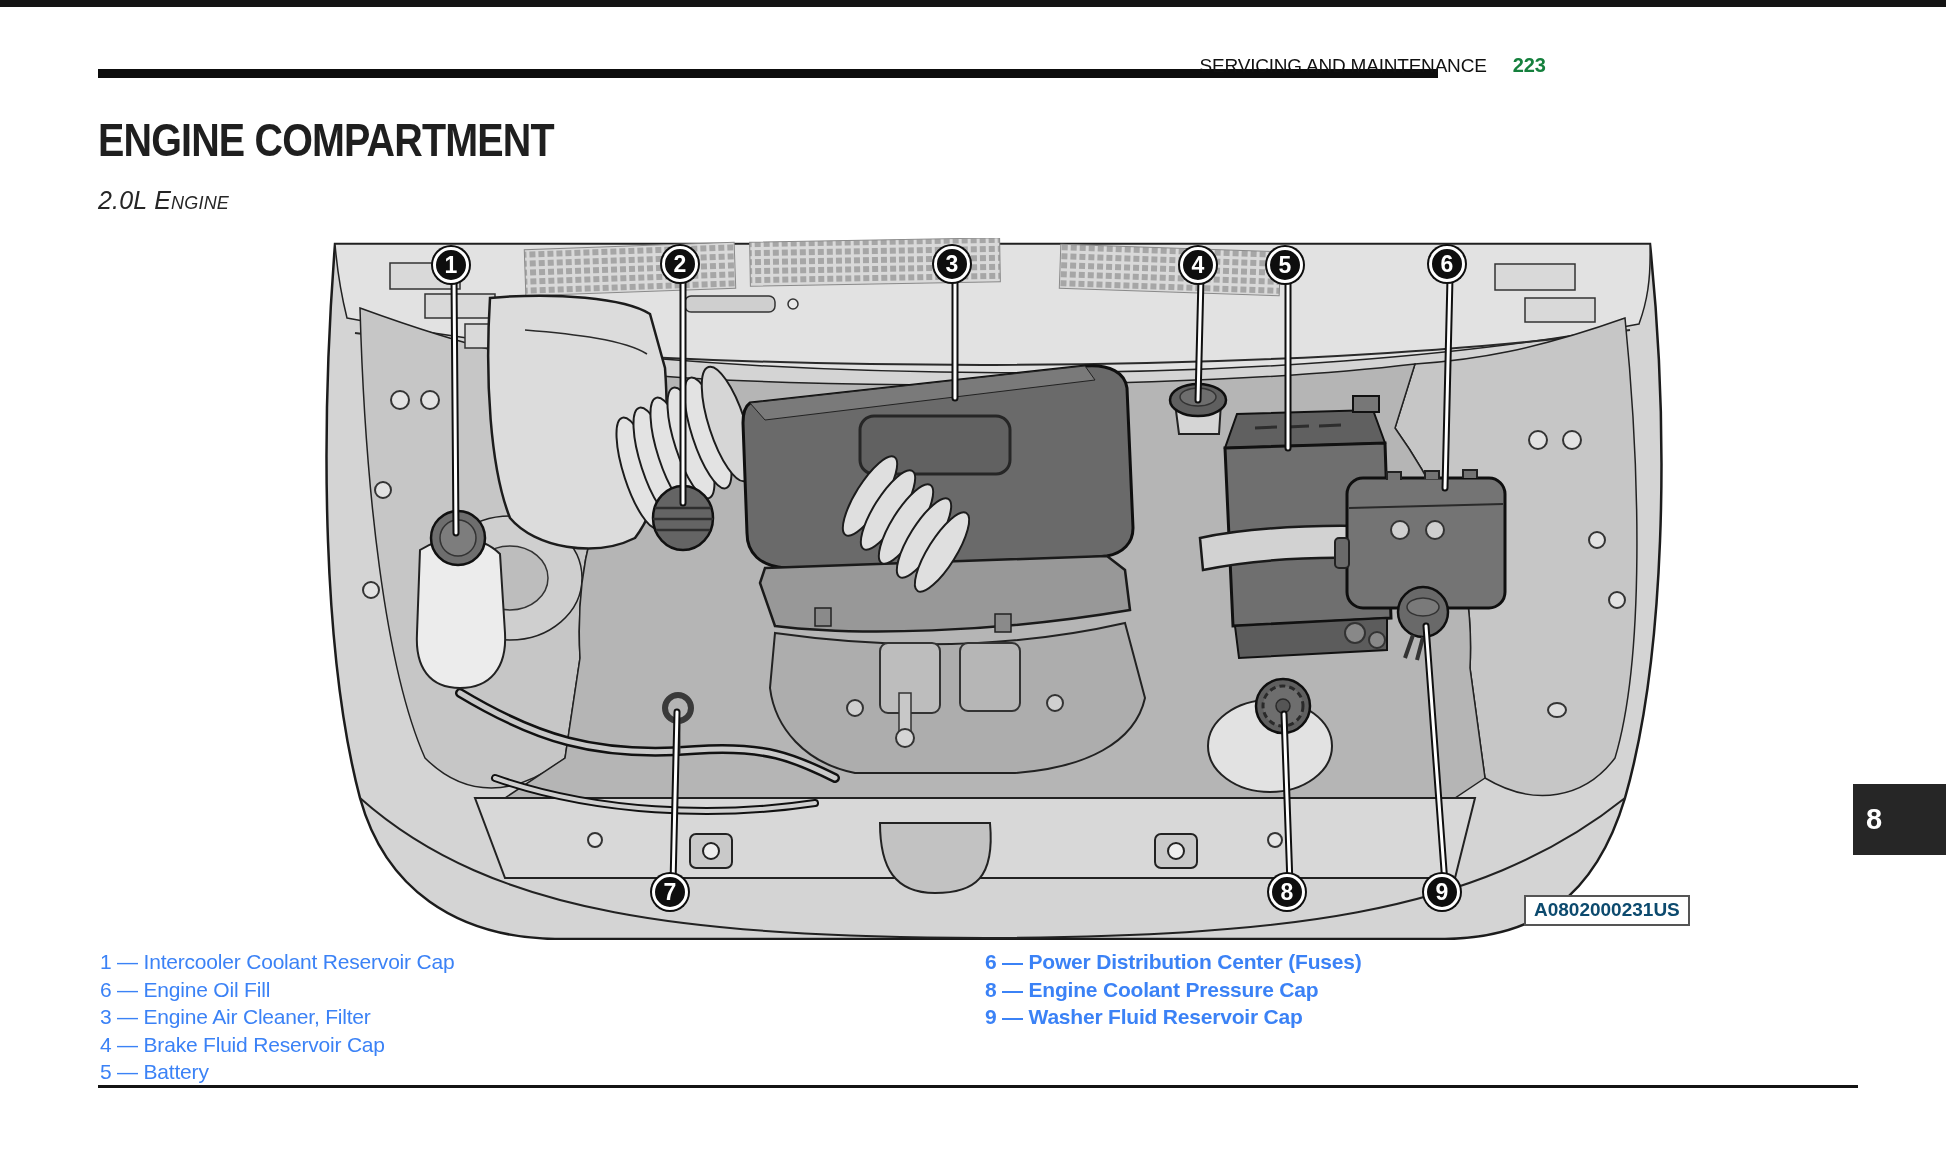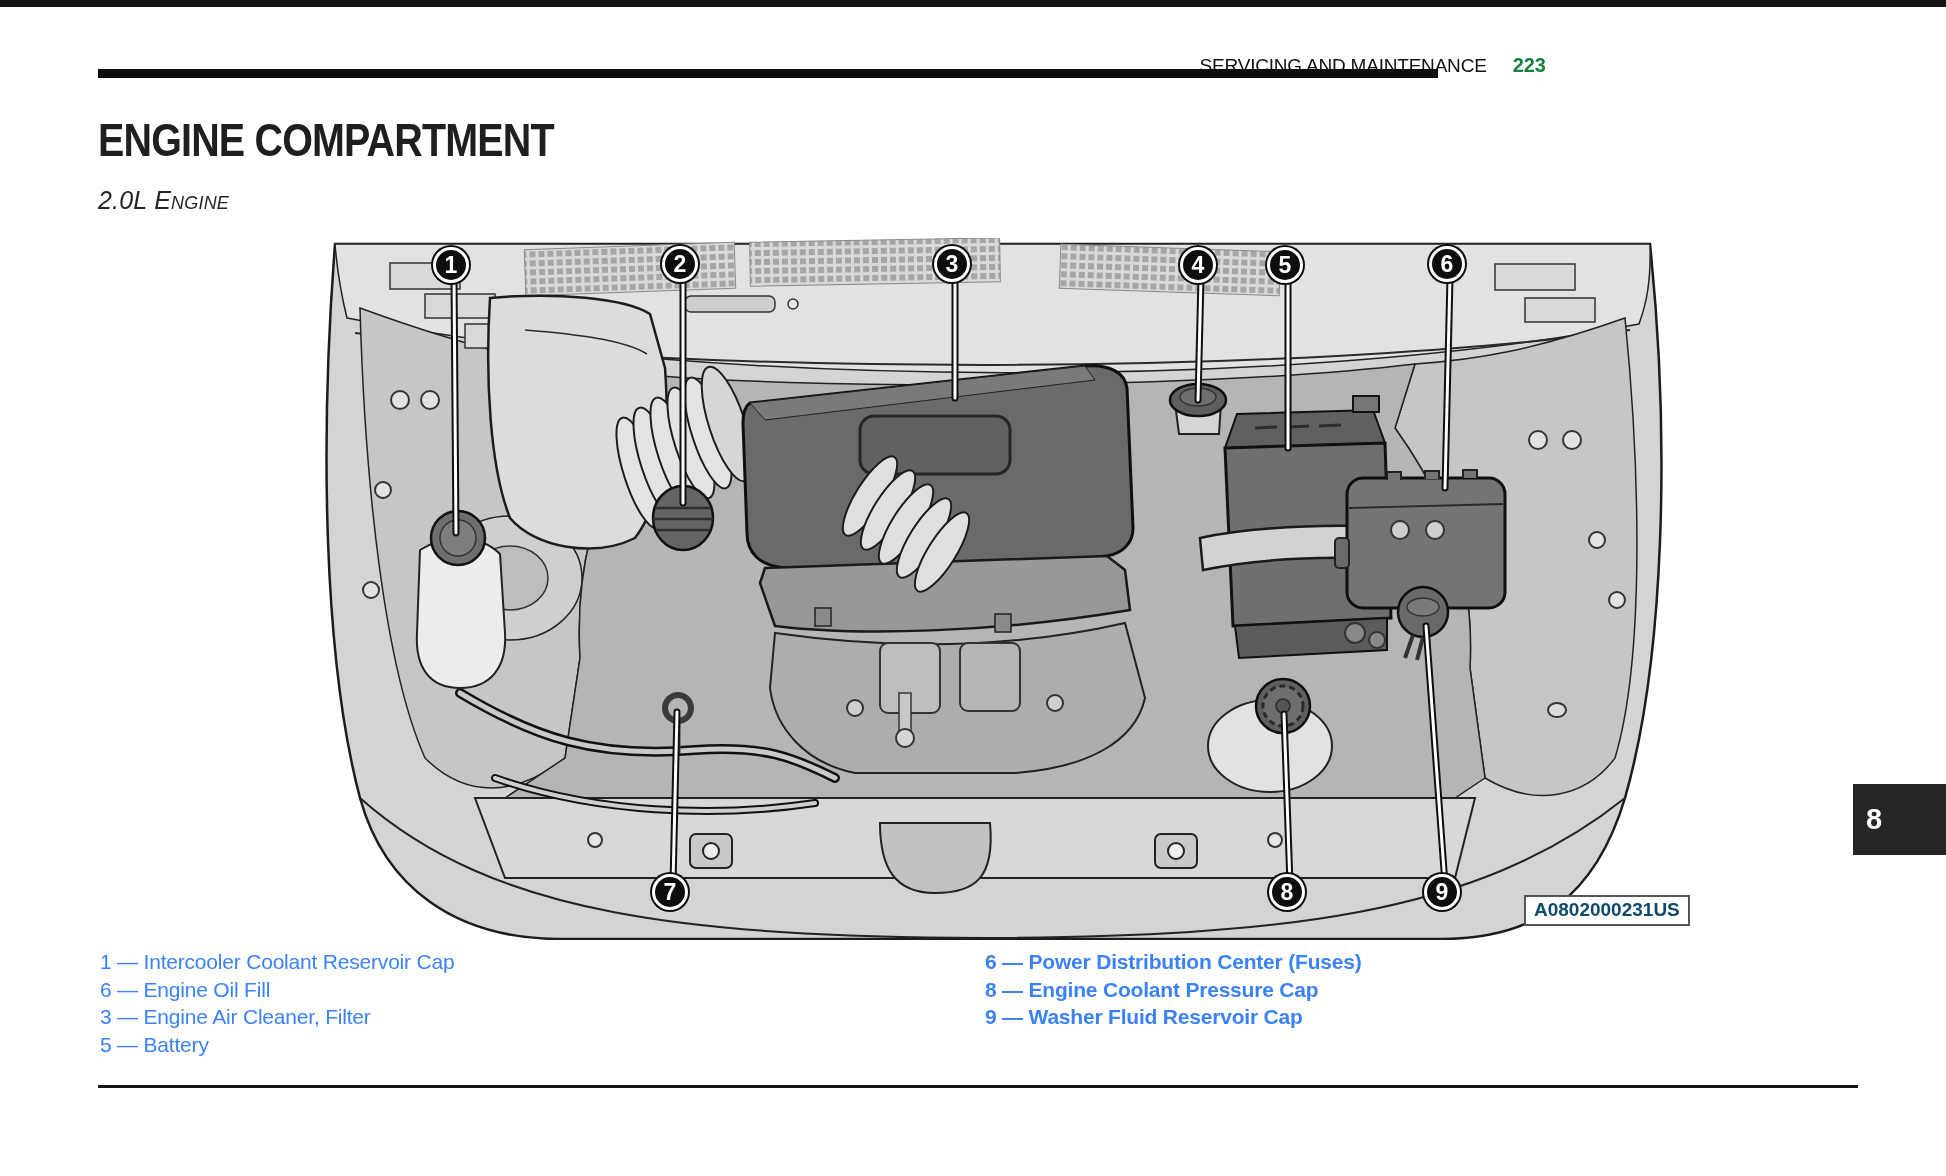--- a/index.html
+++ b/index.html
@@ -227,20 +227,21 @@
     <div class="callout" style="left:974px; top:636px;">8</div>
     <div class="callout" style="left:1129px; top:636px;">9</div>
 
     <div class="watermark">A0802000231US</div>
   </div>
 
   <div class="legend-col legend-left">
     <div>1 — Intercooler Coolant Reservoir Cap</div>
     <div>6 — Engine Oil Fill</div>
     <div>3 — Engine Air Cleaner, Filter</div>
+    <div>4 — Brake Fluid Reservoir Cap</div>
     <div>5 — Battery</div>
   </div>
   <div class="legend-col legend-right">
     <div>6 — Power Distribution Center (Fuses)</div>
     <div>8 — Engine Coolant Pressure Cap</div>
     <div>9 — Washer Fluid Reservoir Cap</div>
   </div>
 
   <div class="bottom-rule"></div>
 

